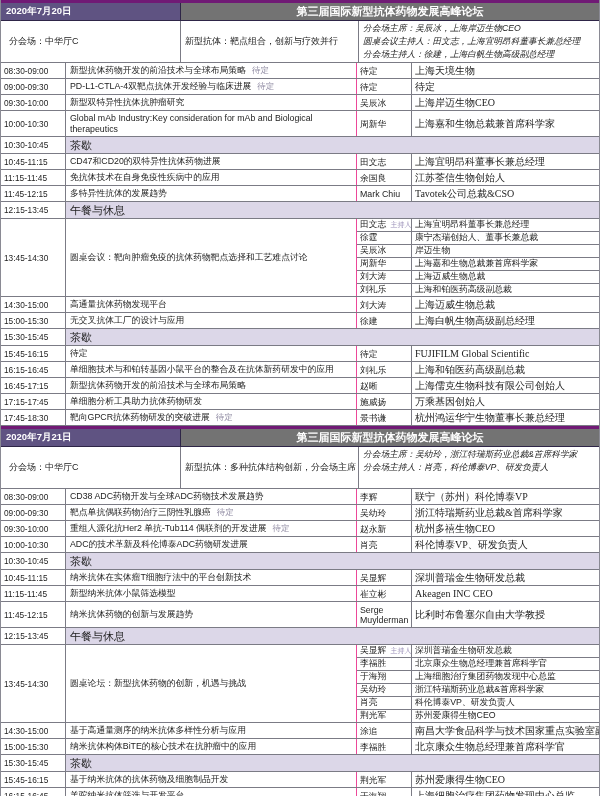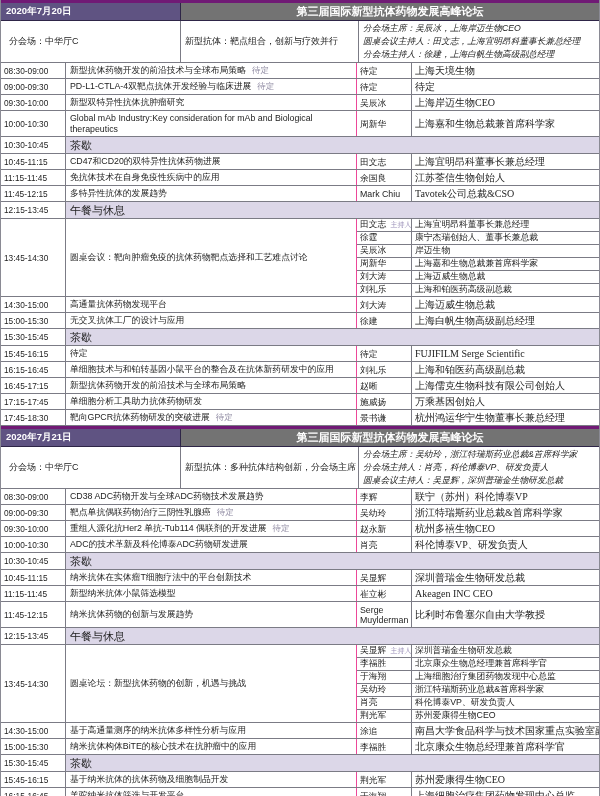--- a/index.html
+++ b/index.html
@@ -199,21 +199,21 @@
     <div class="c time">15:30-15:45</div>
     <div class="c b-label">茶歇</div>
   </div>
         <div class="row session">
     <div class="c time">15:45-16:15</div>
     <div class="c title">
       <span>待定</span>
 
     </div>
     <div class="c speaker">待定</div>
-    <div class="c affil">FUJIFILM Serge Scientific</div>
+    <div class="c affil">FUJIFILM Global Scientific</div>
   </div>
         <div class="row session">
     <div class="c time">16:15-16:45</div>
     <div class="c title">
       <span>单细胞技术与和铂转基因小鼠平台的整合及在抗体新药研发中的应用</span>
 
     </div>
     <div class="c speaker">刘礼乐</div>
     <div class="c affil">上海和铂医药高级副总裁</div>
   </div>
@@ -250,21 +250,20 @@
     <div class="hdr">
       <div class="hdr-date">2020年7月21日</div>
       <div class="hdr-title">第三届国际新型抗体药物发展高峰论坛</div>
     </div>
     <div class="sub">
       <div class="sub-venue">分会场：中华厅C</div>
       <div class="sub-track">新型抗体：多种抗体结构创新，分会场主席</div>
       <div class="sub-chairs">
           <div class="chair-line">分会场主席：吴幼玲，浙江特瑞斯药业总裁&amp;首席科学家</div>
           <div class="chair-line">分会场主持人：肖亮，科伦博泰VP、研发负责人</div>
-          <div class="chair-line">圆桌会议主持人：吴显辉，深圳普瑞金生物研发总裁</div>
         </div>
     </div>
     <div class="rows">
         <div class="row session">
     <div class="c time">08:30-09:00</div>
     <div class="c title">
       <span>CD38 ADC药物开发与全球ADC药物技术发展趋势</span>
 
     </div>
     <div class="c speaker">李辉</div>

